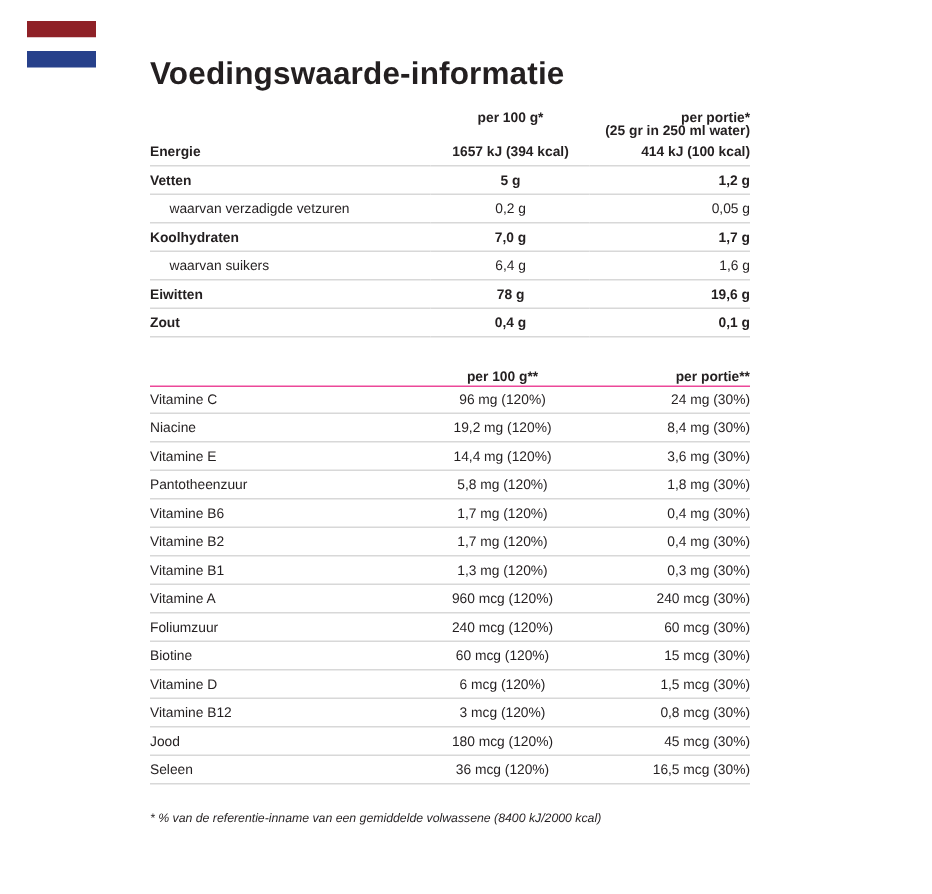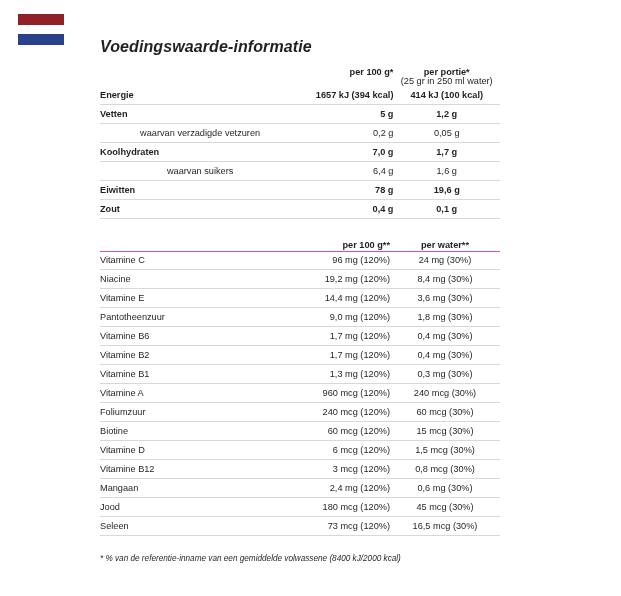--- a/index.html
+++ b/index.html
@@ -34,62 +34,61 @@
   .flag .band.blue   { background: #27418b; height: 11px; }
 
   .sheet {
     position: absolute;
     left: 100px;
     top: 38px;
     width: 400px;
   }
 
   h1.title {
-    font-size: 16px;
+    font-size: 21px;
     font-weight: bold;
     margin: 0 0 12px 0;
     letter-spacing: 0.1px;
     color: #231f20;
-    font-style: italic;
   }
 
   table.nutri {
     border-collapse: collapse;
     width: 400px;
     font-size: 9.2px;
     color: #231f20;
   }
   table.nutri td, table.nutri th {
     padding: 0;
     vertical-align: bottom;
     line-height: 1.0;
   }
 
   .col-label { width: 180px; text-align: left; }
-  .col-a { width: 110px; text-align: right; margin-top: 48px; }
-  .col-b { width: 110px; text-align: center; }
+  .col-a { width: 110px; text-align: center; margin-top: 48px; }
+  .col-b { width: 110px; text-align: right; }
 
   .hdr td {
     font-weight: bold;
     font-size: 9.2px;
     padding-bottom: 1px;
   }
   .hdr-sub td {
-    font-weight: normal;
+    font-weight: bold;
     font-size: 9.2px;
     padding-bottom: 3px;
   }
 
   tr.row td {
     padding-top: 4.4px;
     padding-bottom: 4.4px;
     border-bottom: 1px solid #d8d8d8;
   }
   tr.row.bold td { font-weight: bold; }
-  tr.row.indent td.col-label { padding-left: 13px; font-weight: normal; text-align: center; }
+  tr.row.indent td.col-label { padding-left: 13px; font-weight: normal; }
 
   
   .gap { height: 22px; }
 
   .hdr2 td {
     font-weight: bold;
     font-size: 9.2px;
     padding-bottom: 4px;
     border-bottom: 1px solid #ec4899;
   }
@@ -177,41 +176,41 @@
   <table class="nutri">
     <colgroup>
       <col class="col-label">
         <col class="col-a">
         <col class="col-b">
     </colgroup>
     <tbody>
       <tr class="hdr2">
         <td class="col-label"></td>
         <td class="col-a">per 100 g**</td>
-        <td class="col-b">per water**</td>
+        <td class="col-b">per portie**</td>
       </tr>
 
       <tr class="row">
         <td class="col-label">Vitamine C</td>
         <td class="col-a">96 mg (120%)</td>
         <td class="col-b">24 mg (30%)</td>
       </tr>
       <tr class="row">
         <td class="col-label">Niacine</td>
         <td class="col-a">19,2 mg (120%)</td>
         <td class="col-b">8,4 mg (30%)</td>
       </tr>
       <tr class="row">
         <td class="col-label">Vitamine E</td>
         <td class="col-a">14,4 mg (120%)</td>
         <td class="col-b">3,6 mg (30%)</td>
       </tr>
       <tr class="row">
         <td class="col-label">Pantotheenzuur</td>
-        <td class="col-a">9,0 mg (120%)</td>
+        <td class="col-a">5,8 mg (120%)</td>
         <td class="col-b">1,8 mg (30%)</td>
       </tr>
       <tr class="row">
         <td class="col-label">Vitamine B6</td>
         <td class="col-a">1,7 mg (120%)</td>
         <td class="col-b">0,4 mg (30%)</td>
       </tr>
       <tr class="row">
         <td class="col-label">Vitamine B2</td>
         <td class="col-a">1,7 mg (120%)</td>
@@ -241,32 +240,27 @@
         <td class="col-label">Vitamine D</td>
         <td class="col-a">6 mcg (120%)</td>
         <td class="col-b">1,5 mcg (30%)</td>
       </tr>
       <tr class="row">
         <td class="col-label">Vitamine B12</td>
         <td class="col-a">3 mcg (120%)</td>
         <td class="col-b">0,8 mcg (30%)</td>
       </tr>
       <tr class="row">
-        <td class="col-label">Mangaan</td>
-        <td class="col-a">2,4 mg (120%)</td>
-        <td class="col-b">0,6 mg (30%)</td>
-      </tr>
-      <tr class="row">
         <td class="col-label">Jood</td>
         <td class="col-a">180 mcg (120%)</td>
         <td class="col-b">45 mcg (30%)</td>
       </tr>
       <tr class="row">
         <td class="col-label">Seleen</td>
-        <td class="col-a">73 mcg (120%)</td>
+        <td class="col-a">36 mcg (120%)</td>
         <td class="col-b">16,5 mcg (30%)</td>
       </tr>
     </tbody>
   </table>
 
   <div class="footnotes">
     <div>* % van de referentie-inname van een gemiddelde volwassene (8400 kJ/2000 kcal)</div>
 
   </div>
 

